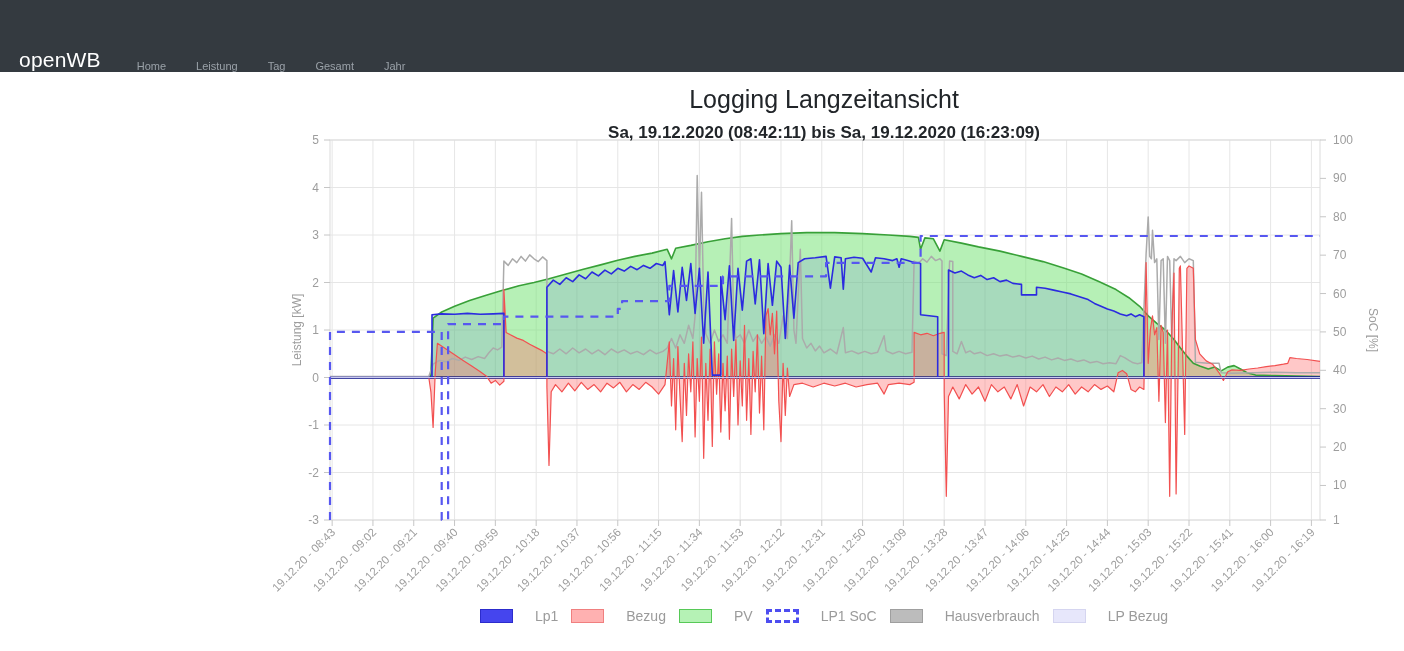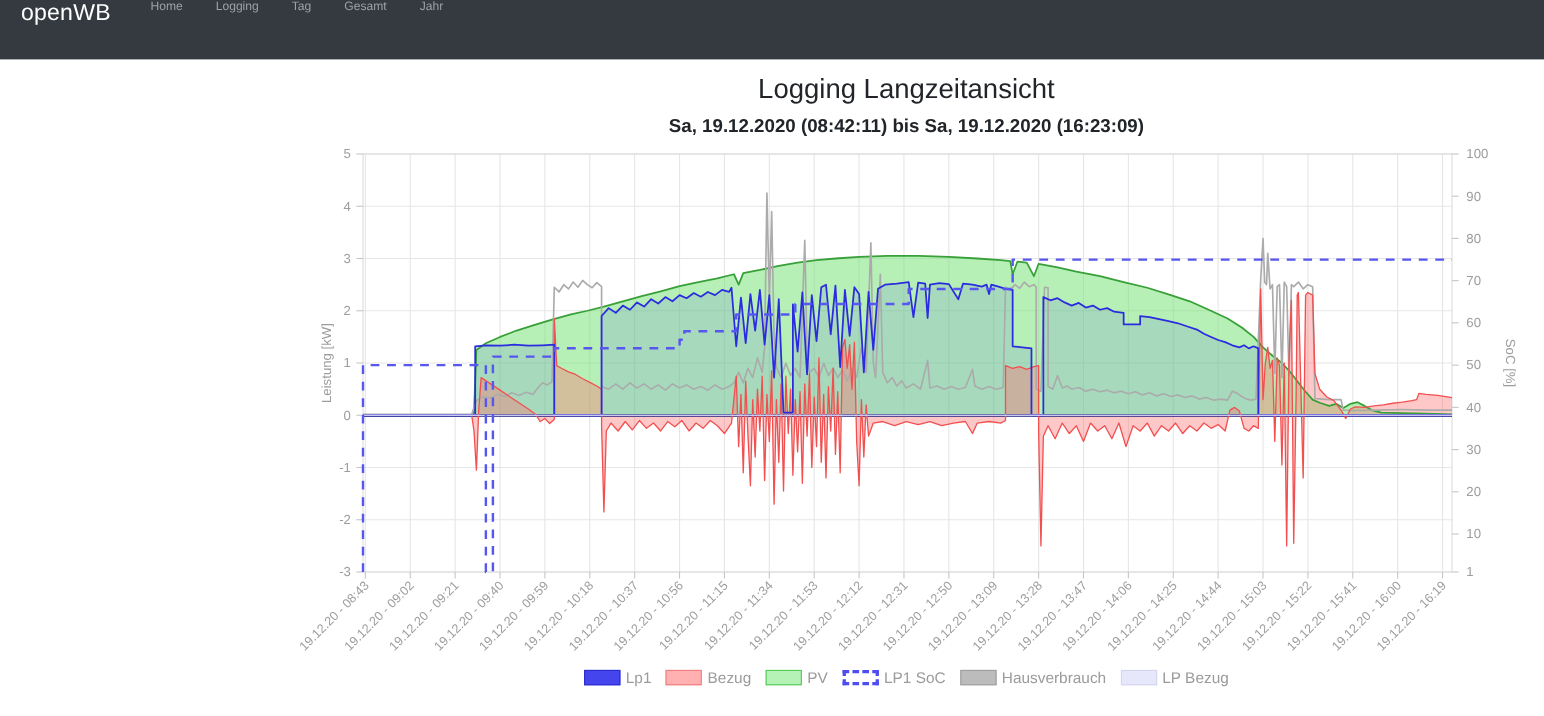--- a/index.html
+++ b/index.html
@@ -1,39 +1,39 @@
 <!DOCTYPE html>
 <html><head>
 <meta charset="utf-8">
 <style>
   html,body{margin:0;padding:0}
   body{width:1404px;height:651px;position:relative;overflow:hidden;background:#fff;
        font-family:"Liberation Sans",sans-serif;}
-  nav{height:54px;background:#343a40;display:flex;align-items:flex-start;padding:0 19px;
+  nav{height:72px;background:#343a40;display:flex;align-items:flex-end;padding:0 19px;
       position:relative;z-index:2;box-sizing:border-box}
   .brand{color:#ffffff;font-size:21px;margin-right:36px;letter-spacing:.2px}
   .navlink{color:#9aa1a8;font-size:11px;text-decoration:none;margin-right:30px;cursor:pointer}
   h1{margin:13px 0 0 244px;text-align:center;font-size:25px;font-weight:400;color:#212529;
      position:relative;z-index:1}
   h2{margin:9px 0 0 244px;text-align:center;font-size:17px;font-weight:700;color:#212529;
      position:relative;z-index:1}
   #chart{position:absolute;left:0;top:0;z-index:0}
   .legend{position:absolute;top:608px;left:244px;right:0;display:flex;justify-content:center;
           align-items:center;gap:13px;z-index:1}
-  .legend-item{display:flex;align-items:center;gap:5px;font-size:14px;color:#9b9b9b;cursor:pointer}
+  .legend-item{display:flex;align-items:center;gap:22px;font-size:14px;color:#9b9b9b;cursor:pointer}
   .lbox{width:33px;height:14px;box-sizing:border-box;border:1px solid}
   .lbox.dashed{border-style:dashed;border-width:3px}
 </style>
 </head>
 <body>
 
 <nav>
   <span class="brand">openWB</span>
   <a class="navlink">Home</a>
-  <a class="navlink">Logging</a>
+  <a class="navlink">Leistung</a>
   <a class="navlink">Tag</a>
   <a class="navlink">Gesamt</a>
   <a class="navlink">Jahr</a>
 </nav>
 
 <h1>Logging Langzeitansicht</h1>
 <h2>Sa, 19.12.2020 (08:42:11) bis Sa, 19.12.2020 (16:23:09)</h2>
 
 <svg id="chart" width="1404" height="651" viewBox="0 0 1404 651">
     <g>

